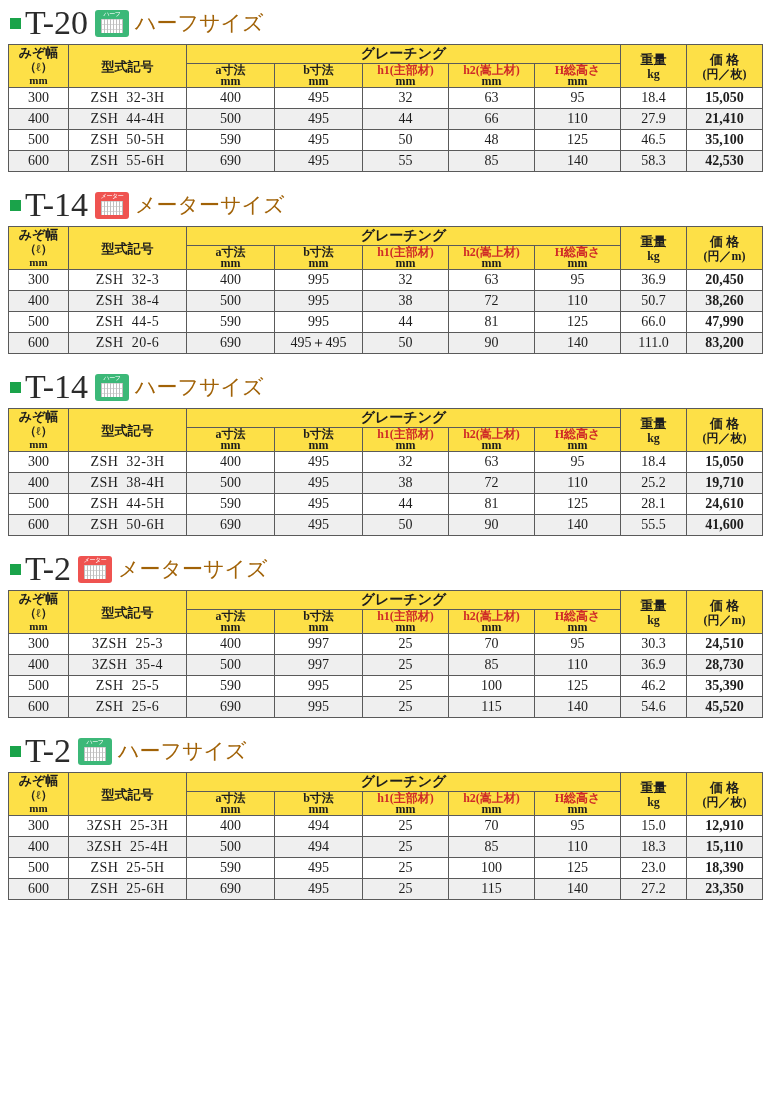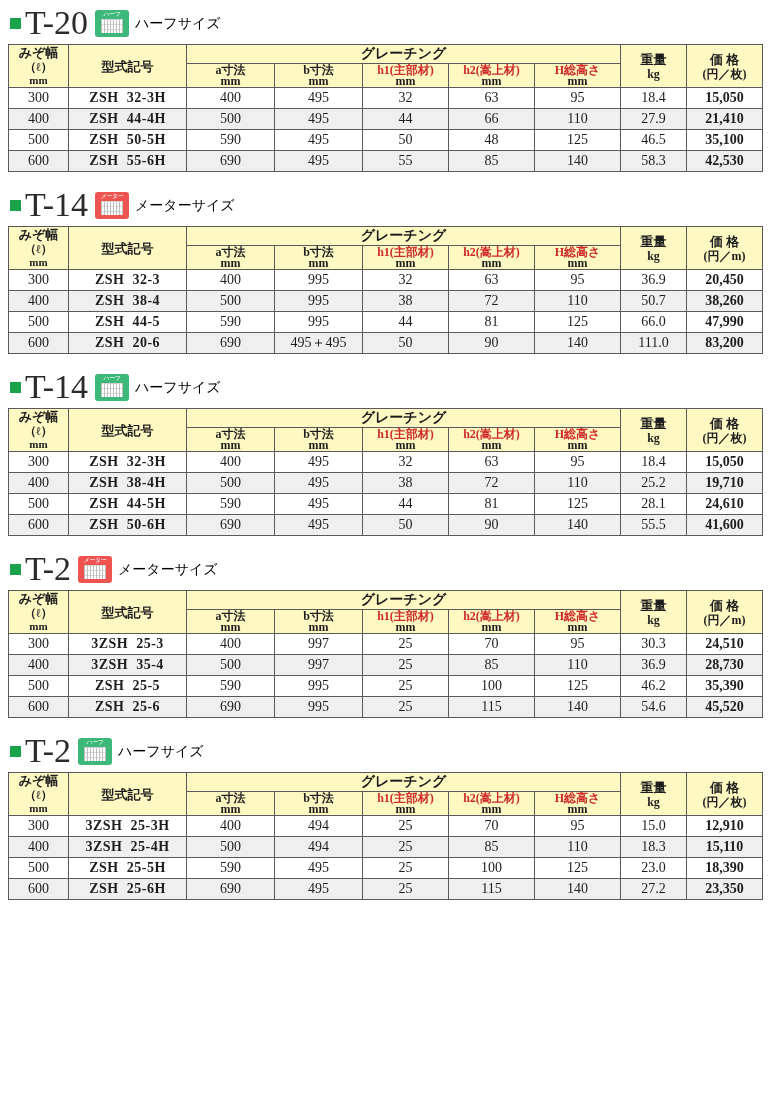--- a/index.html
+++ b/index.html
@@ -70,42 +70,42 @@
   .badge-grid {
     width: 22px;
     height: 14px;
     background: #ffffff;
     margin-top: 1px;
     background-image:
       repeating-linear-gradient(to right, #bfbfbf 0 1px, transparent 1px 3px),
       repeating-linear-gradient(to bottom, #d8d8d8 0 1px, transparent 1px 5px);
   }
   .sec-title {
-    font-size: 14px;
+    font-size: 21px;
     line-height: 22px;
-    color: #000000;
+    color: #a16207;
     font-family: "Liberation Sans", sans-serif;
     white-space: nowrap;
   }
 
   
   table.spec {
     border-collapse: collapse;
     width: 754px;
     table-layout: fixed;
     font-family: "Liberation Serif", serif;
   }
   table.spec th, table.spec td {
     border: 1px solid #5a5a5a;
     text-align: center;
     vertical-align: middle;
     padding: 0;
   }
   table.spec thead th {
-    background: #fef9c3;
+    background: #fde047;
     color: #1d1d1d;
     font-weight: bold;
   }
   .th-main {
     font-size: 13px;
     line-height: 15px;
   }
   .th-sub {
     font-size: 12px;
     line-height: 11px;
@@ -122,21 +122,21 @@
   .hdr-cell .l3 { font-size: 11px; line-height: 13px; }
 
   table.spec tbody td {
     height: 21px;
     font-size: 14px;
     color: #1d1d1d;
     background: #ffffff;
   }
   tbody tr.alt td { background: #efefef; }
   td.model {
-    font-weight: bold;
+    font-weight: normal;
     font-size: 14px;
     letter-spacing: 0.5px;
   }
   td.price {
     font-weight: bold;
     font-size: 14px;
   }
   .model-inner {
     display: inline-block;
     text-align: left;

